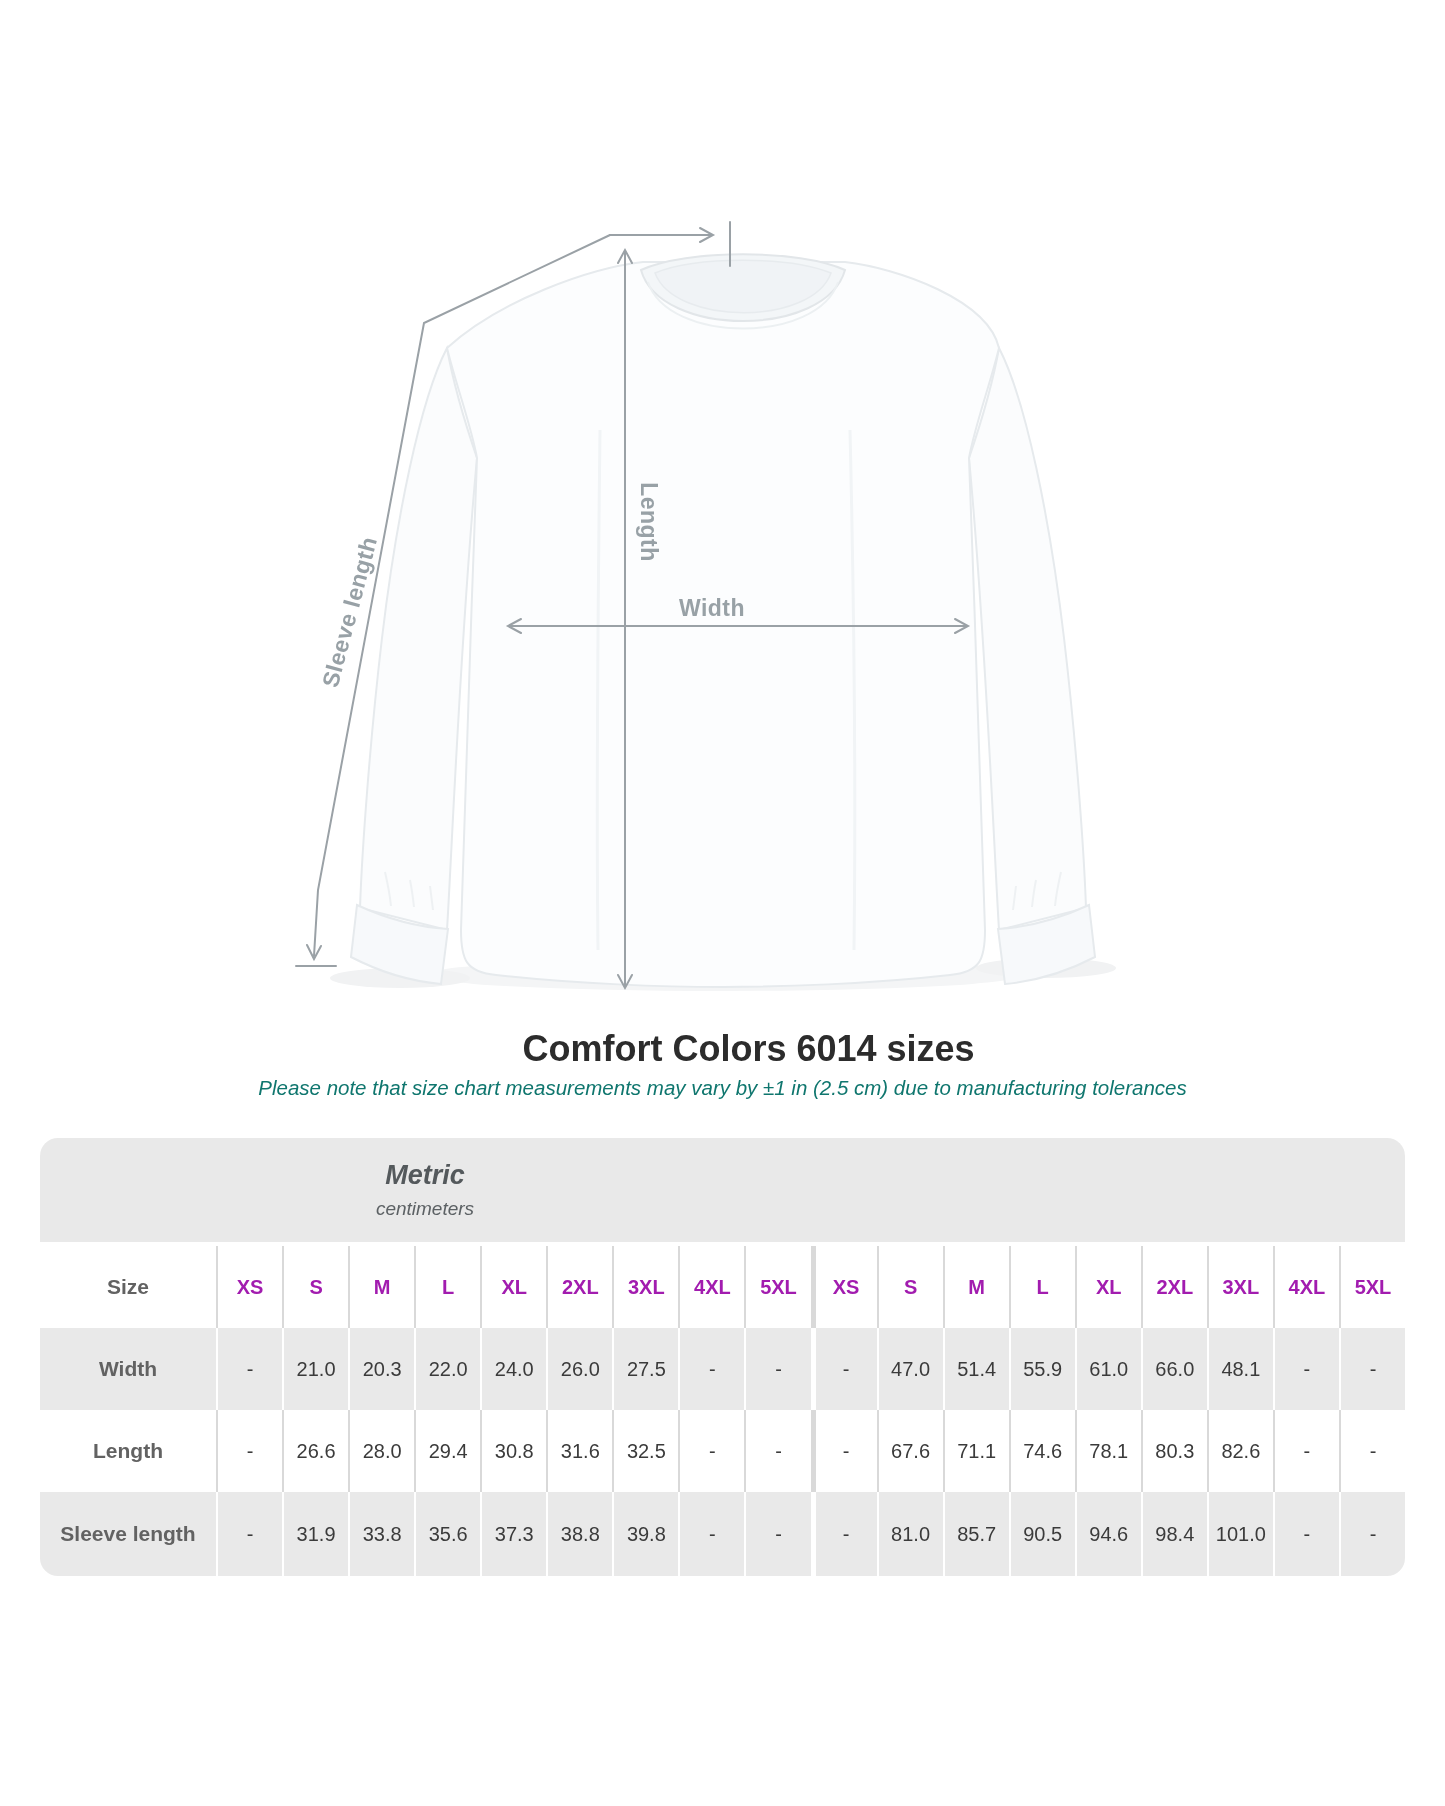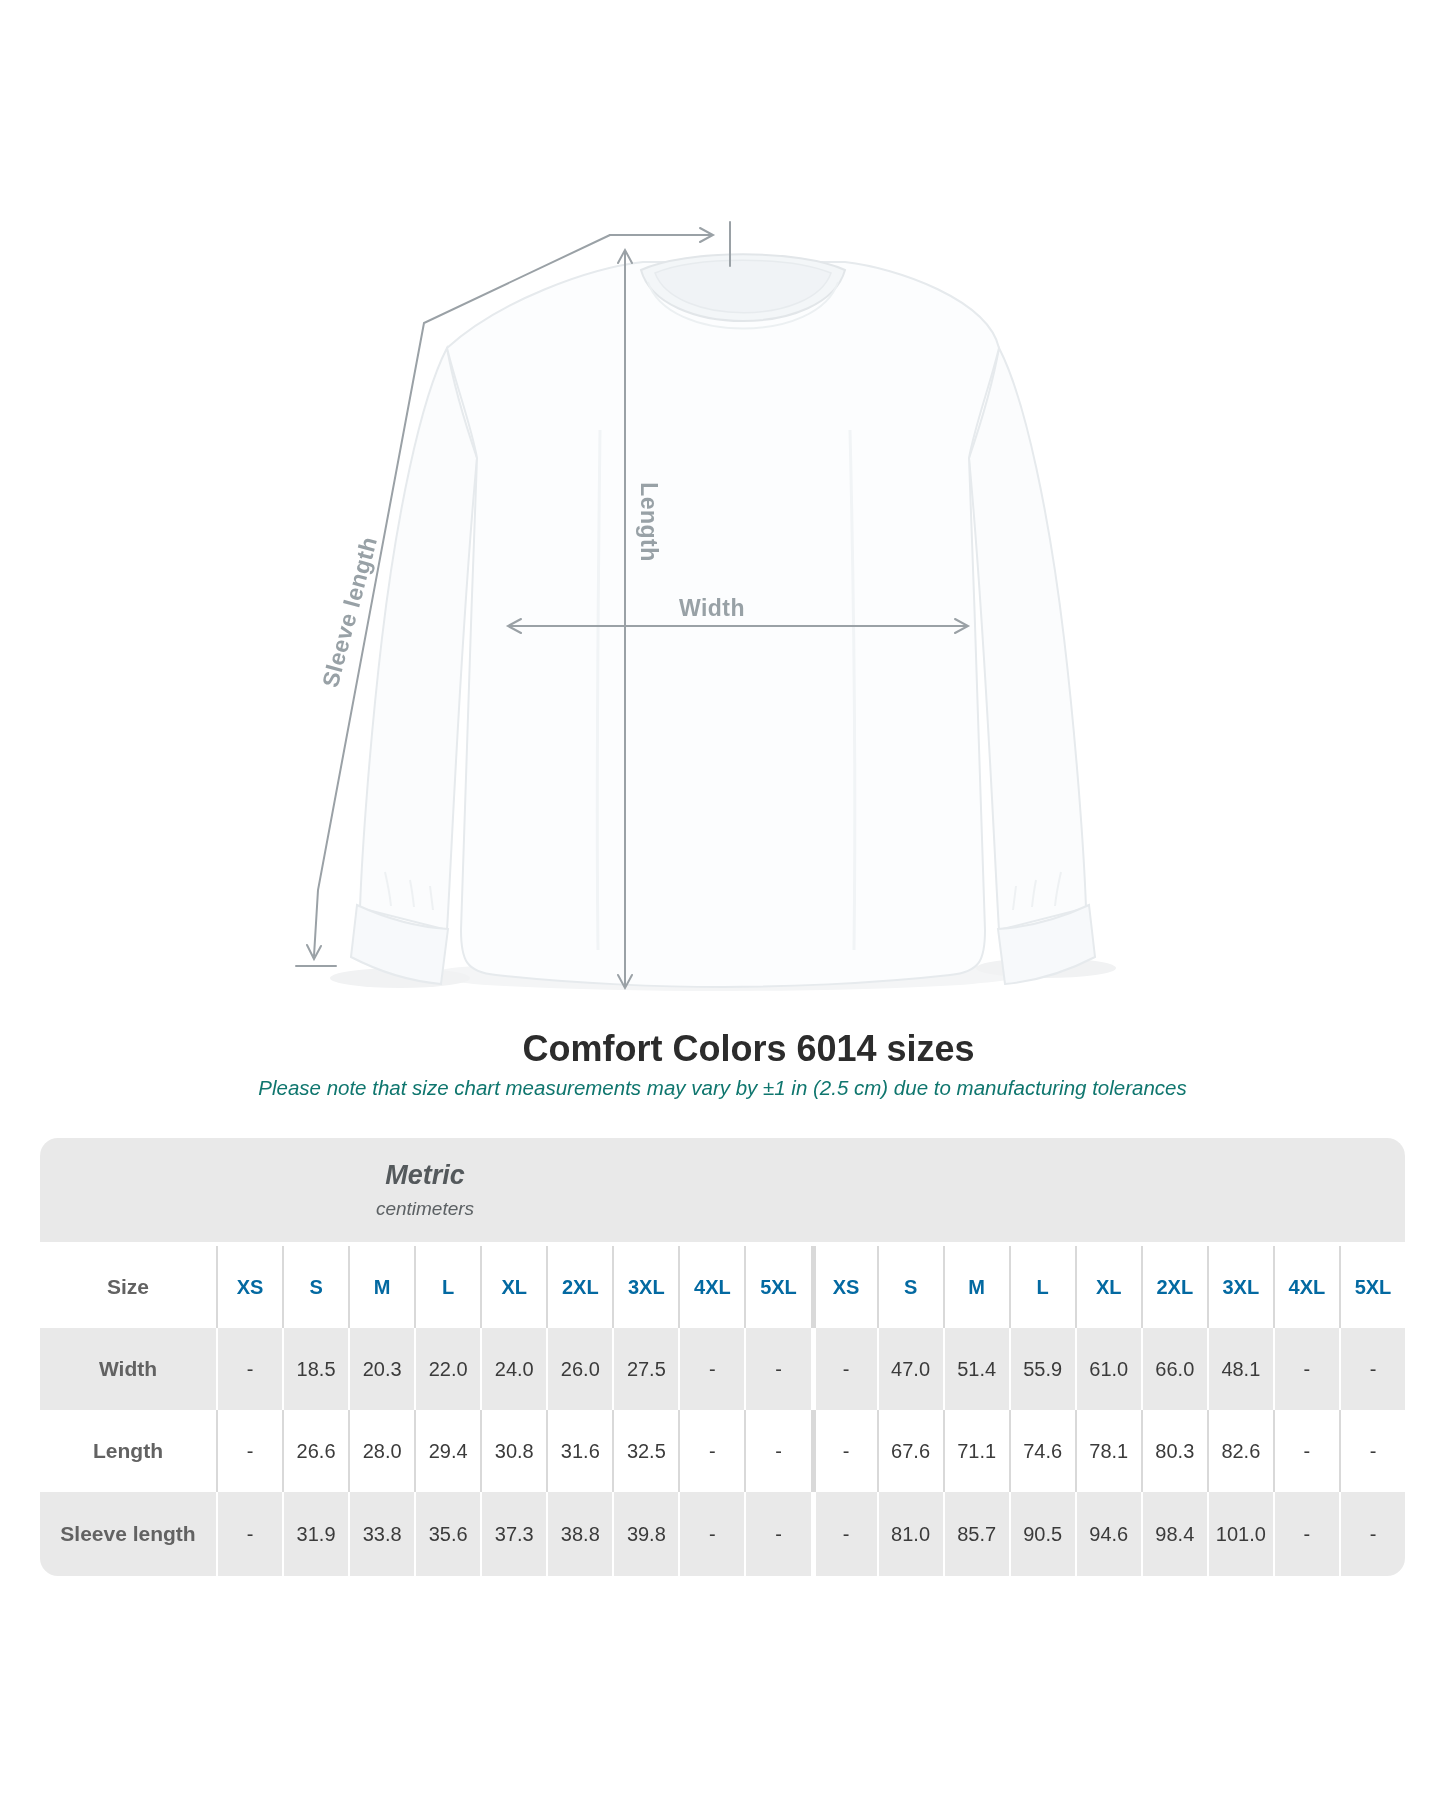--- a/index.html
+++ b/index.html
@@ -37,21 +37,21 @@
   .trow{display:grid;grid-template-columns:176px repeat(18,1fr);height:82px;}
   .trow.last{height:84px;border-radius:0 0 18px 18px;overflow:hidden;}
   .trow.gray{background:#e9e9e9;}
   .trow.white{background:#ffffff;}
   .c{display:flex;align-items:center;justify-content:center;}
   .trow .c + .c{border-left:2px solid transparent;}
   .trow.white .c + .c{border-left-color:#d9d9d9;}
   .trow.gray .c + .c{border-left-color:#ffffff;}
   .trow .c.b{border-left-width:5px;}
   .rowlabel{font-size:21px;font-weight:bold;color:#626262;text-align:center;}
-  .sizecell{font-size:20px;font-weight:bold;color:#0369a1;}
+  .sizecell{font-size:20px;font-weight:bold;color:#a21caf;}
   .val{font-size:20px;color:#3b3b3b;}
 </style>
 </head>
 <body>
 
 <div class="page">
 
   <div class="diagram">
     <svg width="1445" height="1010" viewBox="0 0 1445 1010">
 
@@ -135,21 +135,21 @@
       <div class="c sizecell">XL</div>
       <div class="c sizecell">2XL</div>
       <div class="c sizecell">3XL</div>
       <div class="c sizecell">4XL</div>
       <div class="c sizecell">5XL</div>
     </div>
 
     <div class="trow gray">
       <div class="c rowlabel">Width</div>
       <div class="c val">-</div>
-      <div class="c val">18.5</div>
+      <div class="c val">21.0</div>
       <div class="c val">20.3</div>
       <div class="c val">22.0</div>
       <div class="c val">24.0</div>
       <div class="c val">26.0</div>
       <div class="c val">27.5</div>
       <div class="c val">-</div>
       <div class="c val">-</div>
       <div class="c b val">-</div>
       <div class="c val">47.0</div>
       <div class="c val">51.4</div>

